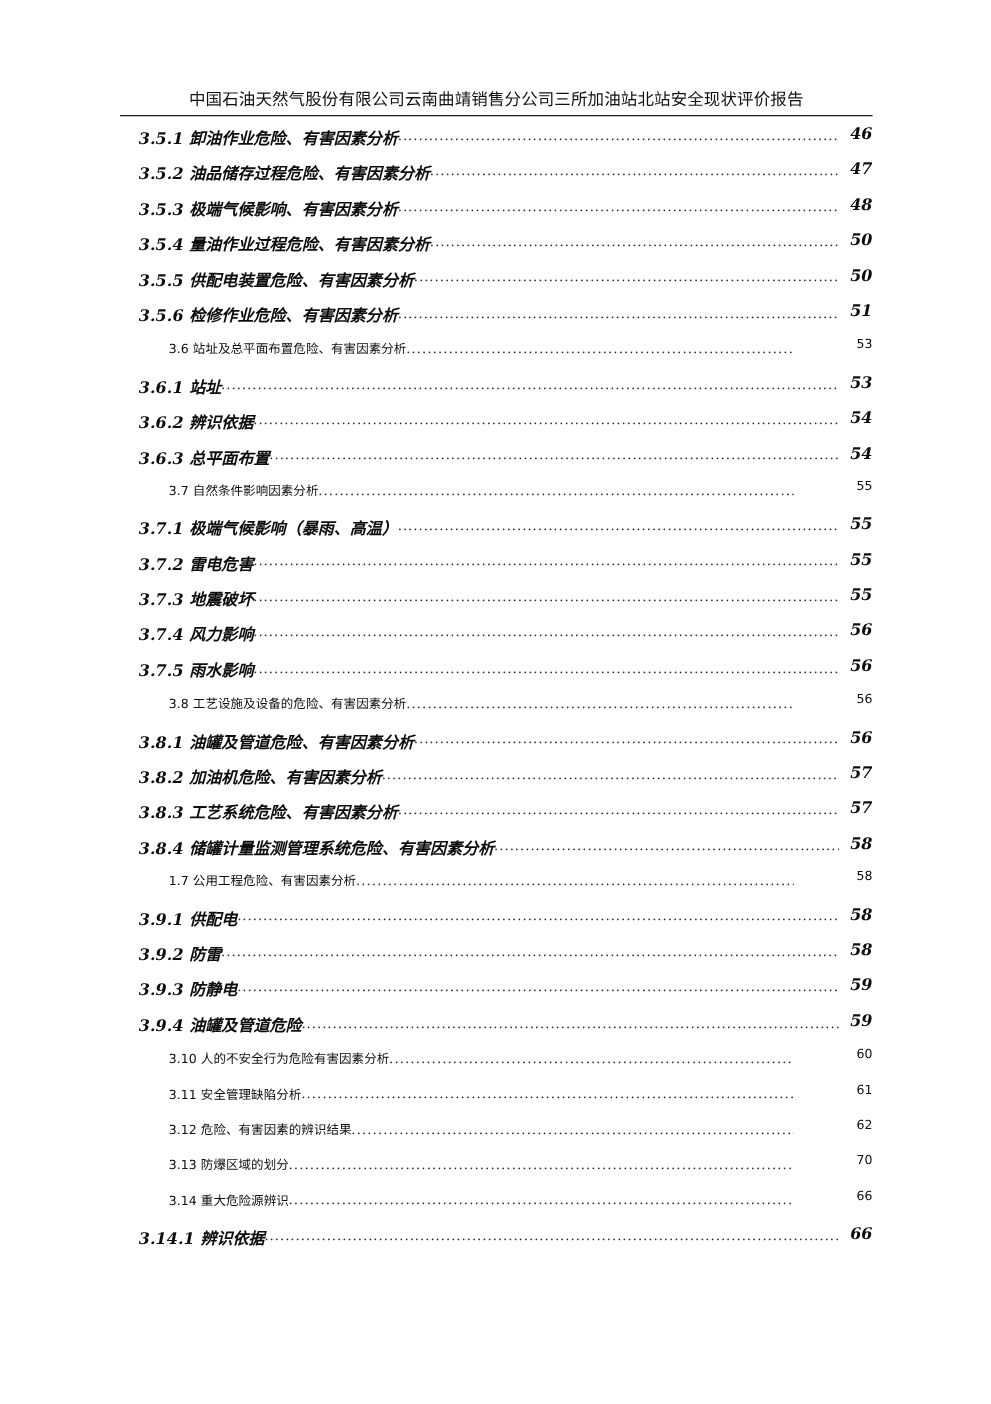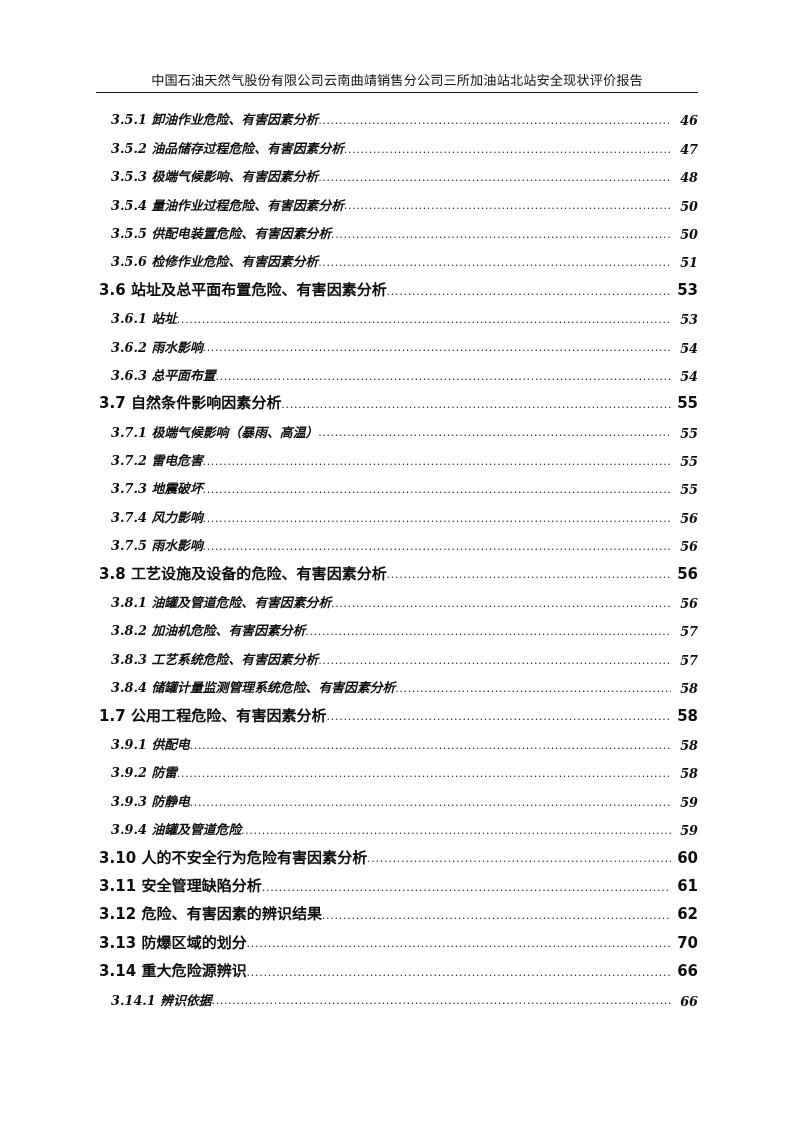--- a/index.html
+++ b/index.html
@@ -51,21 +51,21 @@
   
   .toc {
     position: absolute;
     left: 96px;
     top: 100px;
     width: 602px;
   }
 
   .toc-entry {
     display: flex;
-    align-items: flex-end;
+    align-items: flex-start;
     width: 100%;
     height: 28.4px;
     box-sizing: border-box;
     overflow: hidden;
     white-space: nowrap;
   }
 
   .toc-label {
     flex: 0 0 auto;
     font-size: 13.1px;
@@ -103,23 +103,24 @@
     padding-left: 5px;
   }
 
   
   .lvl2 {
     padding-left: 3px;
   }
   .lvl2 .toc-label,
   .lvl2 .toc-page {
     font-family: "DejaVu Sans", "Liberation Sans", sans-serif;
-    font-weight: 700;
+    font-weight: 400;
     font-style: normal;
-    font-size: 15px;
+    font-size: 10px;
+    margin-left: 36px;
   }
   .lvl2 .toc-leader::after {
     letter-spacing: 1.25px;
   }
 
   
   .lvl3 {
     padding-left: 15px;
   }
   .lvl3 .toc-label,
@@ -175,21 +176,21 @@
         <span class="toc-label">3.6 站址及总平面布置危险、有害因素分析</span>
         <span class="toc-leader"></span>
         <span class="toc-page">53</span>
       </div>
       <div class="toc-entry lvl3">
         <span class="toc-label">3.6.1 站址</span>
         <span class="toc-leader"></span>
         <span class="toc-page">53</span>
       </div>
       <div class="toc-entry lvl3">
-        <span class="toc-label">3.6.2 雨水影响</span>
+        <span class="toc-label">3.6.2 辨识依据</span>
         <span class="toc-leader"></span>
         <span class="toc-page">54</span>
       </div>
       <div class="toc-entry lvl3">
         <span class="toc-label">3.6.3 总平面布置</span>
         <span class="toc-leader"></span>
         <span class="toc-page">54</span>
       </div>
       <div class="toc-entry lvl2">
         <span class="toc-label">3.7 自然条件影响因素分析</span>

